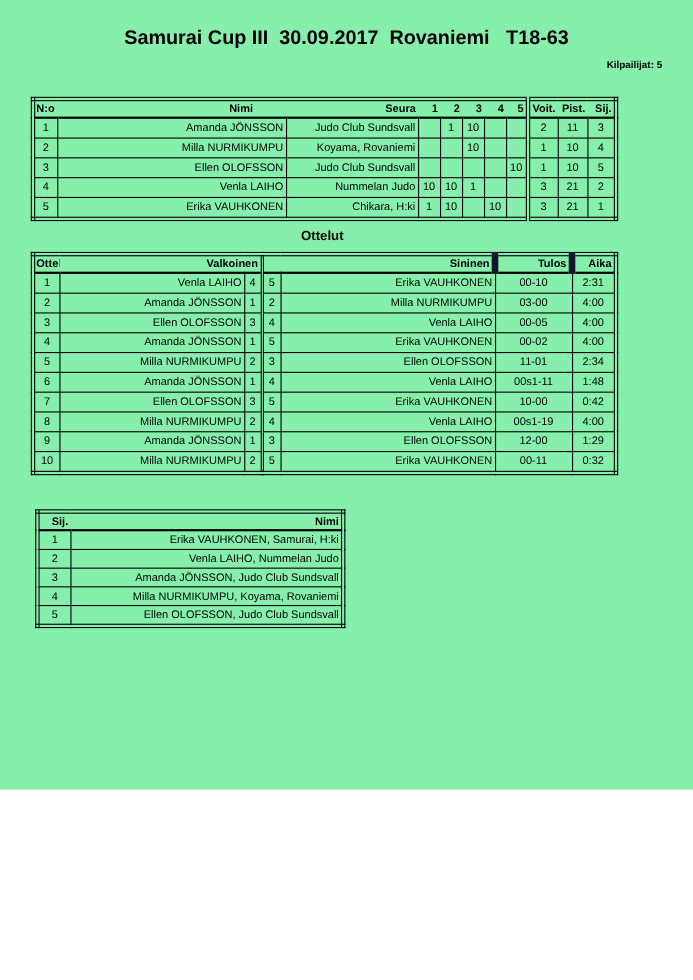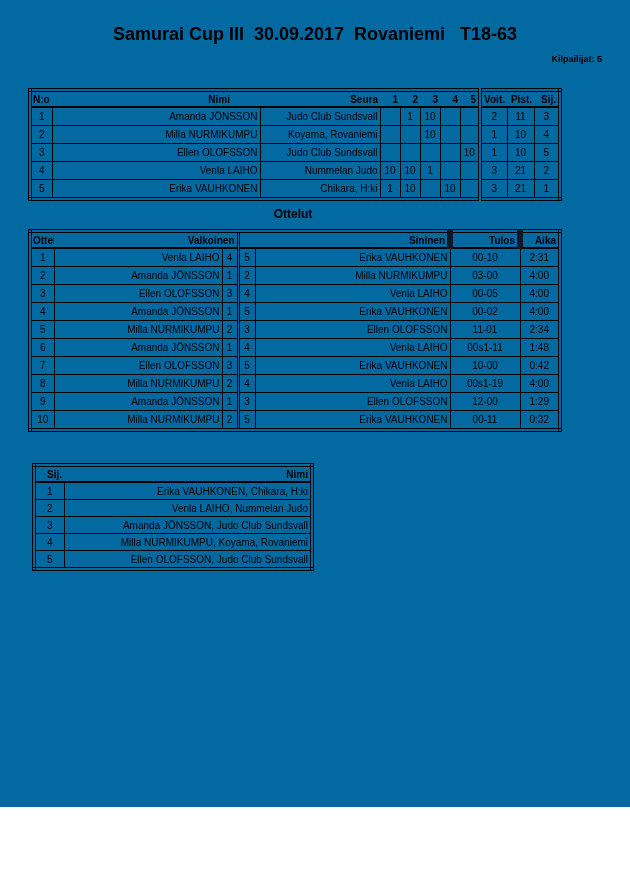--- a/index.html
+++ b/index.html
@@ -1,16 +1,16 @@
 <!DOCTYPE html>
 <html><head>
 <meta charset="utf-8">
 <style>
   html,body{margin:0;padding:0;background:#fff;}
-  .page{position:relative;width:630px;height:807px;background:#0369a1;overflow:hidden;
+  .page{position:relative;width:630px;height:718px;background:#86efac;overflow:hidden;
         font-family:"Liberation Sans",sans-serif;color:#000;}
   .title{position:absolute;top:24px;left:0;width:630px;text-align:center;
          font-size:18px;font-weight:bold;white-space:pre;}
   .count{position:absolute;top:54px;right:28px;font-size:9px;font-weight:bold;padding-left:41px;}
   .heading{position:absolute;font-size:12px;font-weight:bold;text-align:center;}
   .h1{top:66px;left:28px;width:414px;}
   .h2{top:207px;left:28px;width:530px;}
   .h3{top:445px;left:32px;width:278px;}
   table{border-collapse:collapse;table-layout:fixed;position:absolute;
         font-family:"Liberation Sans",sans-serif;font-size:10px;color:#000;
@@ -252,21 +252,21 @@
         <col style="width:30px">
         <col style="width:248px">
       </colgroup>
     <tbody>
         <tr>
       <th>Sij.</th>
       <th>Nimi</th>
     </tr>
     <tr>
       <td class="c">1</td>
-      <td class="l">Erika VAUHKONEN, Chikara, H:ki</td>
+      <td class="l">Erika VAUHKONEN, Samurai, H:ki</td>
     </tr>
     <tr>
       <td class="c">2</td>
       <td class="l">Venla LAIHO, Nummelan Judo</td>
     </tr>
     <tr>
       <td class="c">3</td>
       <td class="l">Amanda JÖNSSON, Judo Club Sundsvall</td>
     </tr>
     <tr>

